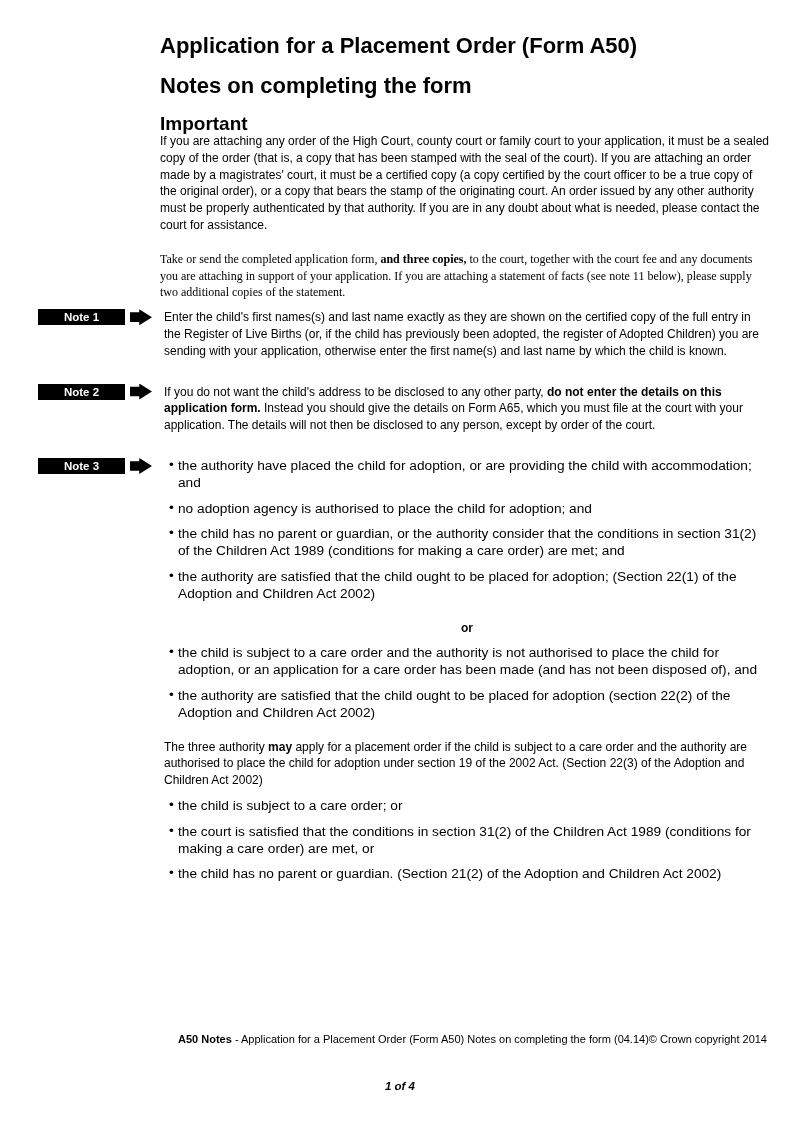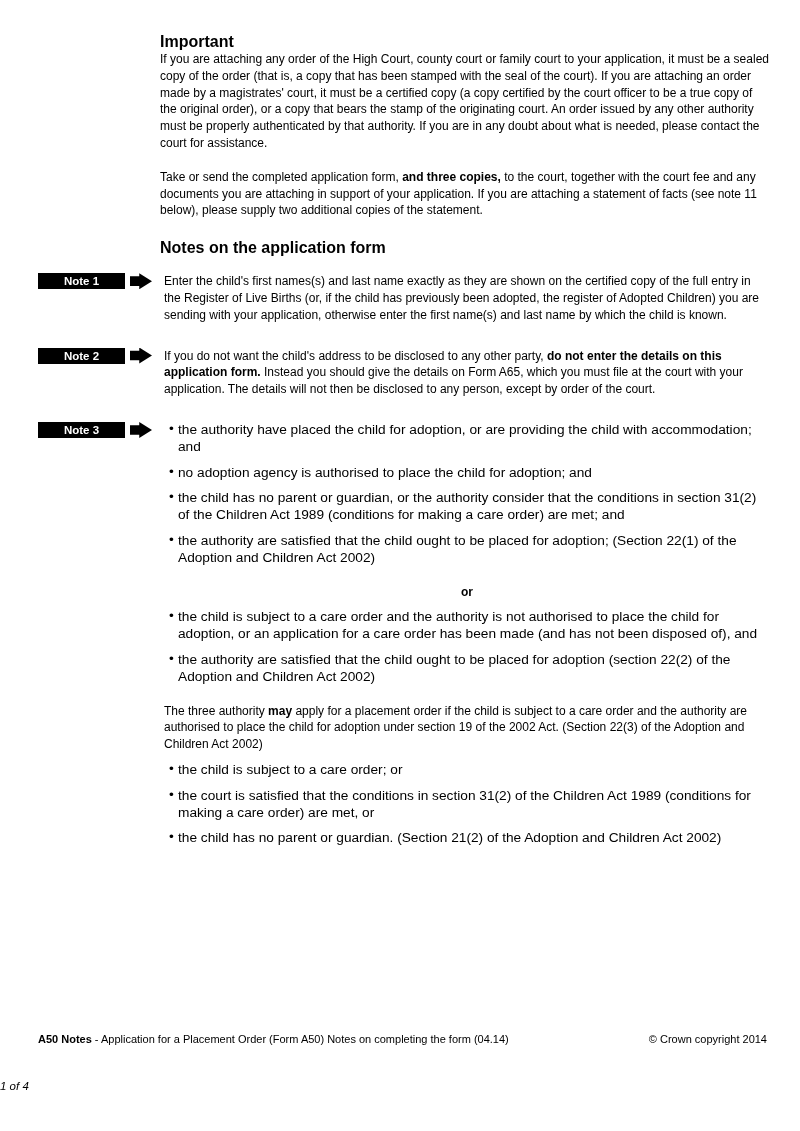--- a/index.html
+++ b/index.html
@@ -3,60 +3,63 @@
 <meta charset="utf-8">
 <style>
   html,body { margin:0; padding:0; background:#ffffff; }
   .page {
     position:relative; width:800px; height:1131px; background:#ffffff;
     font-family:"Liberation Sans", sans-serif; color:#000000; overflow:hidden;
   }
   .content { position:absolute; left:160px; top:33px; width:610px; }
   .title-line { font-size:22px; font-weight:bold; line-height:26px; margin:0 0 14px 0; }
   .title-line2 { margin-bottom:16px; }
-  .h2 { font-size:16px; font-weight:bold; line-height:17px; margin:0 0 1px 0; }
+  .h2 { font-size:19px; font-weight:bold; line-height:17px; margin:0 0 1px 0; }
   .para { font-size:12px; line-height:16.8px; margin:0 0 17px 0; }
-  .intro-para2 { margin-bottom:20px; }
+  .intro-para2 { margin-bottom:8px;font-family:Liberation Serif, serif; }
   .notes-heading { margin-bottom:17px; }
   .b { font-weight:bold; }
 
   .note { position:relative; margin:0 0 24px 0; }
   .note-badge { position:absolute; left:-122px; top:0px; display:flex; align-items:flex-start; }
   .badge-box {
     display:inline-block; width:87px; height:16px; background:#000000;
     color:#ffffff; font-size:11.5px; font-weight:bold; text-align:center; line-height:16px;
   }
   .badge-arrow {
     display:inline-block; width:22px; height:16px; background:#000000; margin-left:5px;
     clip-path: polygon(0 20%, 42% 20%, 42% 0, 100% 50%, 42% 100%, 42% 80%, 0 80%);
   }
   .note .para { margin:0 0 9px 4px; }
   .note .bullet + .para { margin-top:17px; }
   .bullet { position:relative; padding-left:18px; font-size:13.7px; line-height:16.8px; margin:0 0 9px 0; }
   .dot { position:absolute; left:9px; top:-1px; }
   .or-line { font-weight:bold; margin:0 0 7px 10px;text-align:center; }
 
   .page-num {
-    position:absolute; left:0; top:1080px; width:100%; text-align:left;
-    font-size:11.5px; font-style:italic;
+    position:absolute; left:0; top:1080px; width:100%; text-align:center;
+    font-size:11.5px; font-style:italic;font-weight:bold;
   }
   .footer {
     position:absolute; left:38px; right:33px; top:1032px;
-    display:flex; justify-content:space-between; font-size:11px; line-height:14px;
+    display:flex; justify-content:flex-end; font-size:11px; line-height:14px;
   }
 </style>
 </head>
 <body>
 
 <div class="page">
   <div class="content">
+    <div>
+      <div class="title-line">Application for a Placement Order (Form A50)</div>
+      <div class="title-line title-line2">Notes on completing the form</div>
+    </div>
     <div class="h2">Important</div>
     <p class="para"><span>If you are attaching any order of the High Court, county court or family court to your application, it must be a sealed copy of the order (that is, a copy that has been stamped with the seal of the court). If you are attaching an order made by a magistrates' court, it must be a certified copy (a copy certified by the court officer to be a true copy of the original order), or a copy that bears the stamp of the originating court. An order issued by any other authority must be properly authenticated by that authority. If you are in any doubt about what is needed, please contact the court for assistance.</span></p>
     <p class="para intro-para2"><span>Take or send the completed application form, </span><span class="b">and three copies,</span><span> to the court, together with the court fee and any documents you are attaching in support of your application. If you are attaching a statement of facts (see note 11 below), please supply two additional copies of the statement.</span></p>
-    <div class="h2 notes-heading">Notes on the application form</div>
     <div>
         <div class="note">
           <div class="note-badge">
             <span class="badge-box">Note 1</span>
             <span class="badge-arrow"></span>
           </div>
           <div class="note-body">
             <p class="para"><span>Enter the child's first names(s) and last name exactly as they are shown on the certified copy of the full entry in the Register of Live Births (or, if the child has previously been adopted, the register of Adopted Children) you are sending with your application, otherwise enter the first name(s) and last name by which the child is known.</span></p>
           </div>
         </div>

